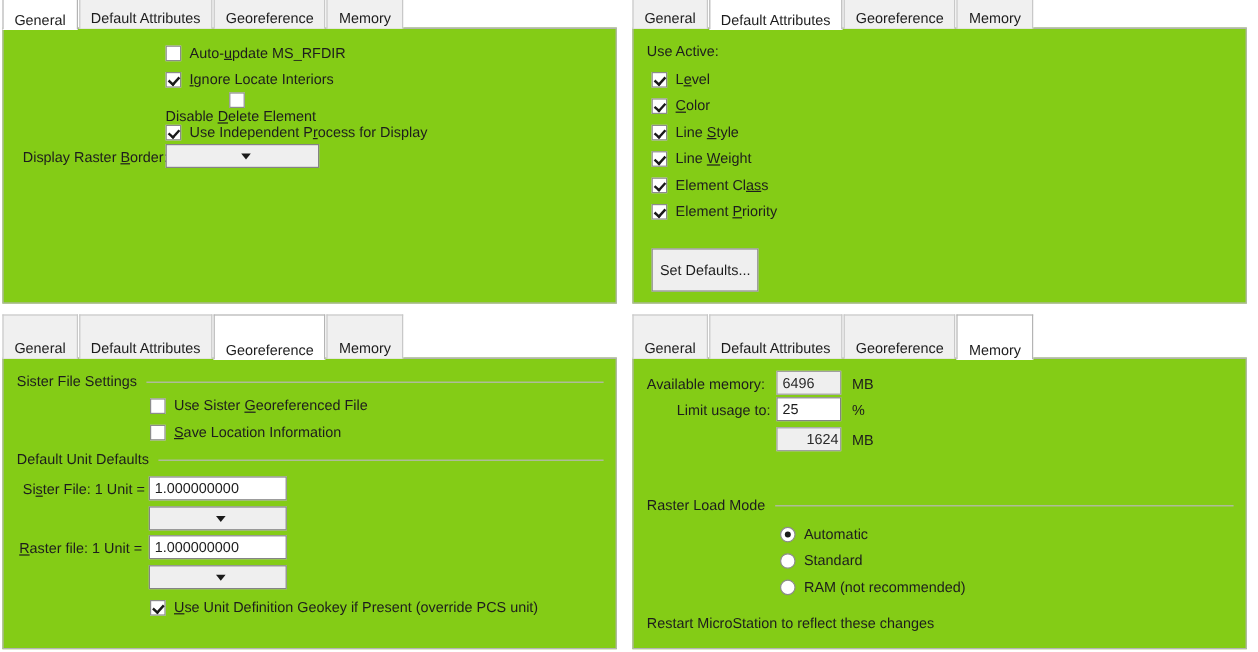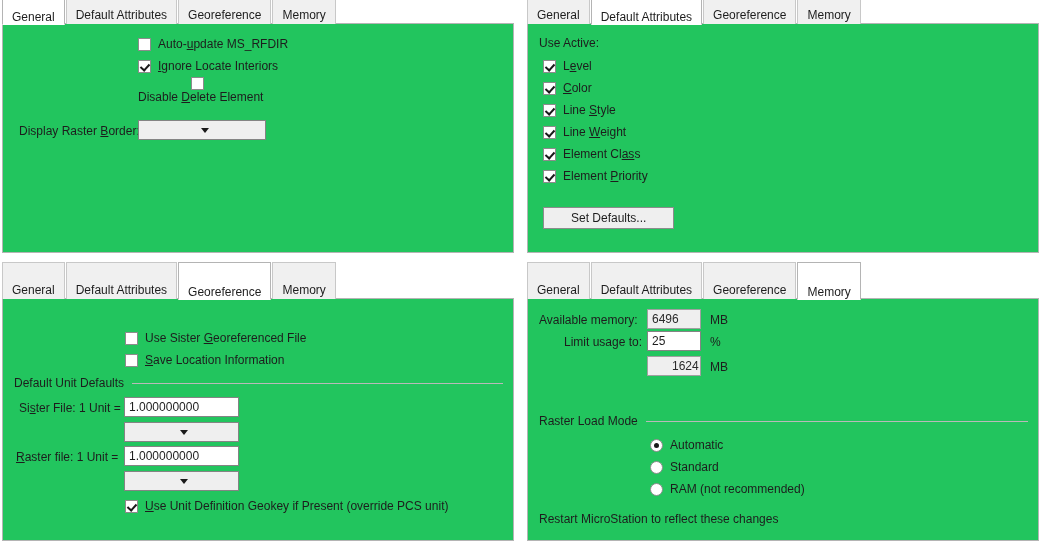--- a/index.html
+++ b/index.html
@@ -36,21 +36,21 @@
     height:24px;line-height:22px;
     border:1px solid #b4b4b4;
     border-bottom:1px solid #ffffff;
     z-index:4;
     margin-bottom:-1px;
   }
   .tabfill{flex:1;border-bottom:1px solid #b4b4b4;height:1px;align-self:flex-end;}
   .pane{
     position:relative;
     border:1px solid #b4b4b4;
-    background:#22c55e;
+    background:#84cc16;
     box-sizing:border-box;
     margin-top:-1px;
     z-index:1;
   }
   .cbrow{display:flex;align-items:center;height:22px;}
   .cb{
     width:13px;height:13px;
     background:#ffffff;
     border:1px solid #8c8c8c;
     box-sizing:border-box;
@@ -109,26 +109,26 @@
     background:#ffffff;
     border:1px solid #848484;
     box-sizing:border-box;
     display:flex;align-items:center;
     padding:0 4px;
     font-size:12px;color:#1d1d1d;
   }
   .txt.disabled{background:#efefef;color:#2a2a2a;border-color:#a0a0a0;}
 
   .btn{
-    height:22px;
+    height:36px;
     background:#efefef;
     border:1px solid #8c8c8c;
     box-sizing:border-box;
     display:inline-flex;align-items:center;justify-content:center;
-    padding:0 27px;
+    padding:0 6px;
     font-size:12px;color:#1d1d1d;
     white-space:nowrap;
   }
 
   .grouphead{display:flex;align-items:center;}
   .grouphead .gtext{font-size:12px;color:#1d1d1d;white-space:nowrap;padding-right:8px;}
   .grouphead .gline{flex:1;height:1px;background:#b9b9b9;}
 
   .abs{position:absolute;}
 </style>
@@ -155,20 +155,24 @@
       <div class="cbrow abs" style="left:135px;top:31px;">
         <span class="cb checked"></span>
         <span class="lbl"><span class="u">I</span>gnore Locate Interiors</span>
       </div>
 
       <div class="cbrow abs" style="left:135px;top:53px;flex-direction:column;">
         <span class="cb"></span>
         <span class="lbl">Disable <span class="u">D</span>elete Element</span>
       </div>
 
+      <div class="cbrow abs" style="left:135px;top:75px;">
+        <span class="cb checked"></span>
+        <span class="lbl">Use Independent P<span class="u">r</span>ocess for Display</span>
+      </div>
 
       <div class="abs lbl" style="left:16px;top:100px;">Display Raster <span class="u">B</span>order:</div>
       <div class="combo abs" style="left:135px;top:96px;width:128px;">
         <span class="cval">When Selected</span>
         <span class="arrow"></span>
       </div>
 
     </div>
   </div>
 
@@ -217,20 +221,24 @@
   <div class="panel" style="left:2px;top:275px;width:512px;">
     <div class="tabstrip">
       <div class="tab"><span>General</span></div>
       <div class="tab"><span>Default Attributes</span></div>
       <div class="tab active"><span>Georeference</span></div>
       <div class="tab"><span>Memory</span></div>
       <div class="tabfill"></div>
     </div>
     <div class="pane" style="height:243px;">
 
+      <div class="grouphead abs" style="left:11px;top:12px;width:489px;">
+        <span class="gtext">Sister File Settings</span>
+        <span class="gline"></span>
+      </div>
 
       <div class="cbrow abs" style="left:122px;top:28px;">
         <span class="cb"></span>
         <span class="lbl">Use Sister <span class="u">G</span>eoreferenced File</span>
       </div>
       <div class="cbrow abs" style="left:122px;top:50px;">
         <span class="cb"></span>
         <span class="lbl"><span class="u">S</span>ave Location Information</span>
       </div>
 

